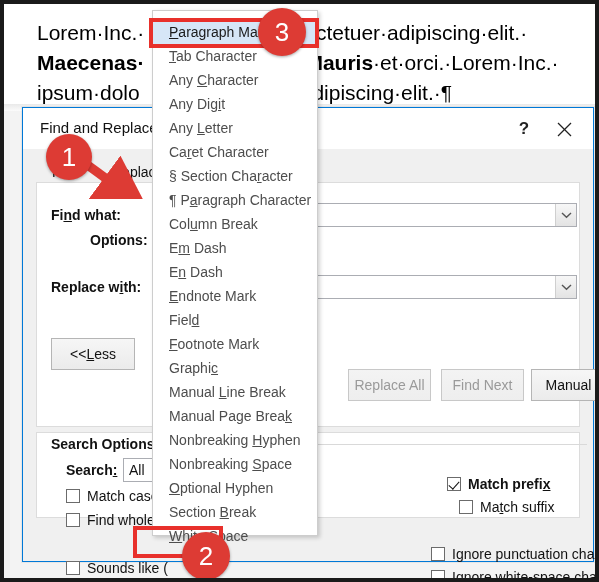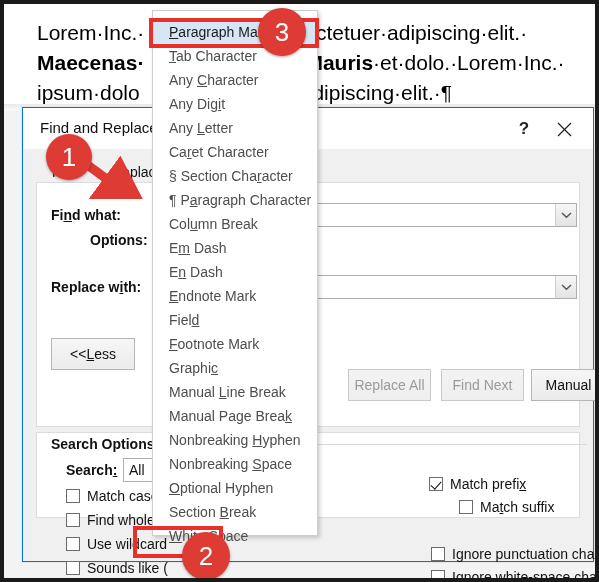--- a/index.html
+++ b/index.html
@@ -226,21 +226,21 @@
 </head>
 <body>
 
 <div id="root">
 
   <div class="doc">
     <div class="doc-line">
       <span>Lorem·Inc.·</span><span style="visibility:hidden">xxxxxxxxxxxx</span><span>onsectetuer·adipiscing·elit.·</span>
     </div>
     <div class="doc-line">
-      <span class="b">Maecenas·</span><span style="visibility:hidden">xxxxxxxxxxxxx</span><span>a.·</span><span class="b">Mauris</span><span>·et·dolo.·Lorem·Inc.·</span>
+      <span class="b">Maecenas·</span><span style="visibility:hidden">xxxxxxxxxxxxx</span><span>a.·</span><span class="b">Mauris</span><span>·et·orci.·Lorem·Inc.·</span>
     </div>
     <div class="doc-line">
       <span>ipsum·dolo</span><span style="visibility:hidden">xxxxxxxxxxxxxx</span><span>r·adipiscing·elit.·¶</span>
     </div>
   </div>
   <div class="doc-bg-below"></div>
   <div class="doc-shadow"></div>
 
   <div class="dialog">
 
@@ -315,30 +315,26 @@
         </div>
 
         <div class="cbrow" style="left:29px; top:55px;">
           <span class="cbox"></span>
             <span>Match&nbsp;case</span>
         </div>
         <div class="cbrow" style="left:29px; top:79px;">
           <span class="cbox"></span>
             <span>Find whole w</span>
         </div>
-        <div class="cbrow" style="left:29px; top:103px;">
-          <span class="cbox"></span>
-            <span>Use wildcard</span>
-        </div>
         <div class="cbrow" style="left:29px; top:127px;">
           <span class="cbox"></span>
             <span>Sounds like (</span>
         </div>
 
-        <div class="cbrow" style="left:392px; top:43px;">
+        <div class="cbrow" style="left:410px; top:43px;font-weight:bold;">
           <span class="cbox checked"></span>
             <span>Match prefi<u class="acc">x</u></span>
         </div>
         <div class="cbrow" style="left:394px; top:66px;padding-left:28px;">
           <span class="cbox"></span>
             <span>Ma<u class="acc">t</u>ch suffix</span>
         </div>
         <div class="cbrow" style="left:394px; top:113px;">
           <span class="cbox"></span>
             <span>Ignore punctuation character</span>

